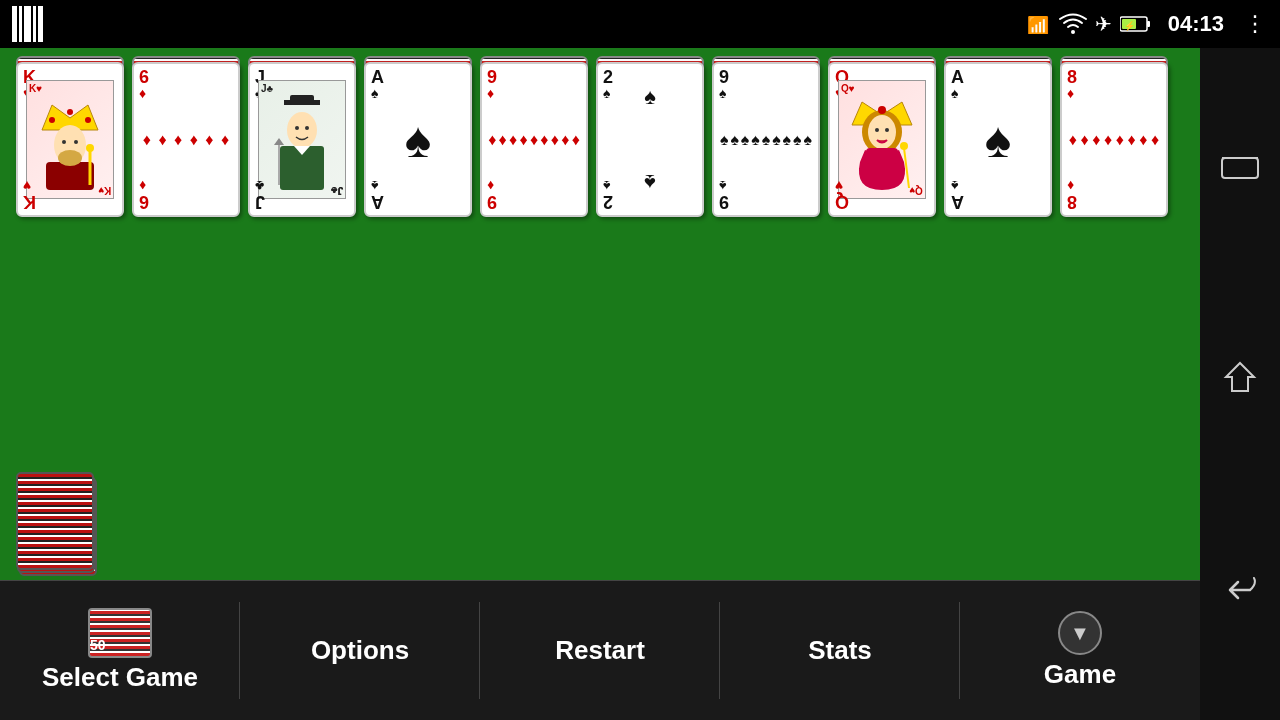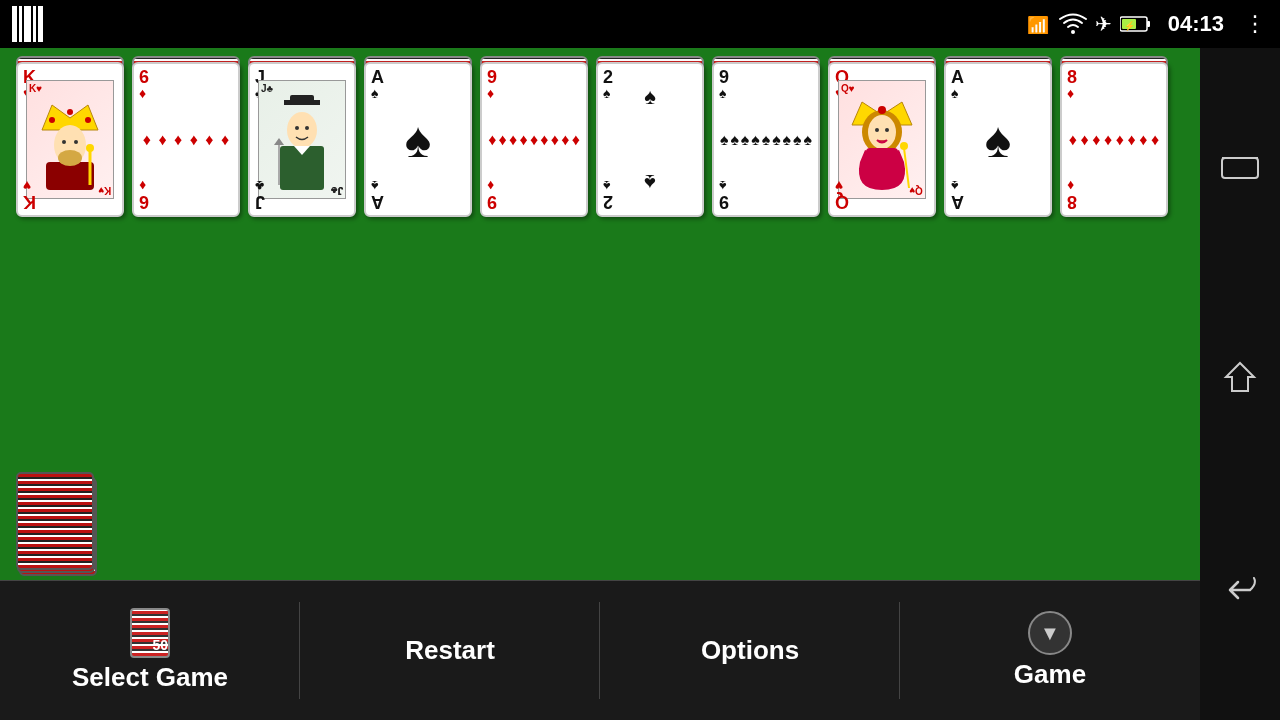--- a/index.html
+++ b/index.html
@@ -226,33 +226,33 @@
     }
     .toolbar-item:not(:last-child)::after {
       content: '';
       position: absolute;
       right: 0; top: 15%; bottom: 15%;
       width: 1px;
       background: #444;
     }
 
     .select-game-thumb {
-      width: 40px;
+      width: 64px;
       height: 50px;
       background: repeating-linear-gradient(
         0deg,
         #cc2222 0px, #cc2222 3px,
         #fff 3px, #fff 5px,
         #333 5px, #333 7px
       );
       border: 2px solid #888;
       border-radius: 4px;
       display: flex;
       align-items: flex-end;
-      justify-content: flex-end;
+      justify-content: flex-start;
       margin-bottom: 4px;
       color: #fff;
       font-size: 14px;
       font-weight: bold;
       padding-bottom: 3px;
     }
 
     .more-circle {
       width: 44px;
       height: 44px;
@@ -630,27 +630,30 @@
 
   <div class="toolbar-item">
     <div class="select-game-thumb">
       <span>50</span>
     </div>
     <span>Select Game</span>
   </div>
 
 
   <div class="toolbar-item">
+    <span>Options</span>
+  </div>
+
+  <div class="toolbar-item">
     <span>Restart</span>
   </div>
 
   <div class="toolbar-item">
-    <span>Options</span>
-  </div>
-
+    <span>Stats</span>
+  </div>
 
   <div class="toolbar-item">
     <div class="more-circle">▼</div>
     <span>Game</span>
   </div>
 </div>
 
 <div id="right-sidebar">
   <div class="nav-btn">
     <svg width="40" height="30" viewBox="0 0 40 30">

